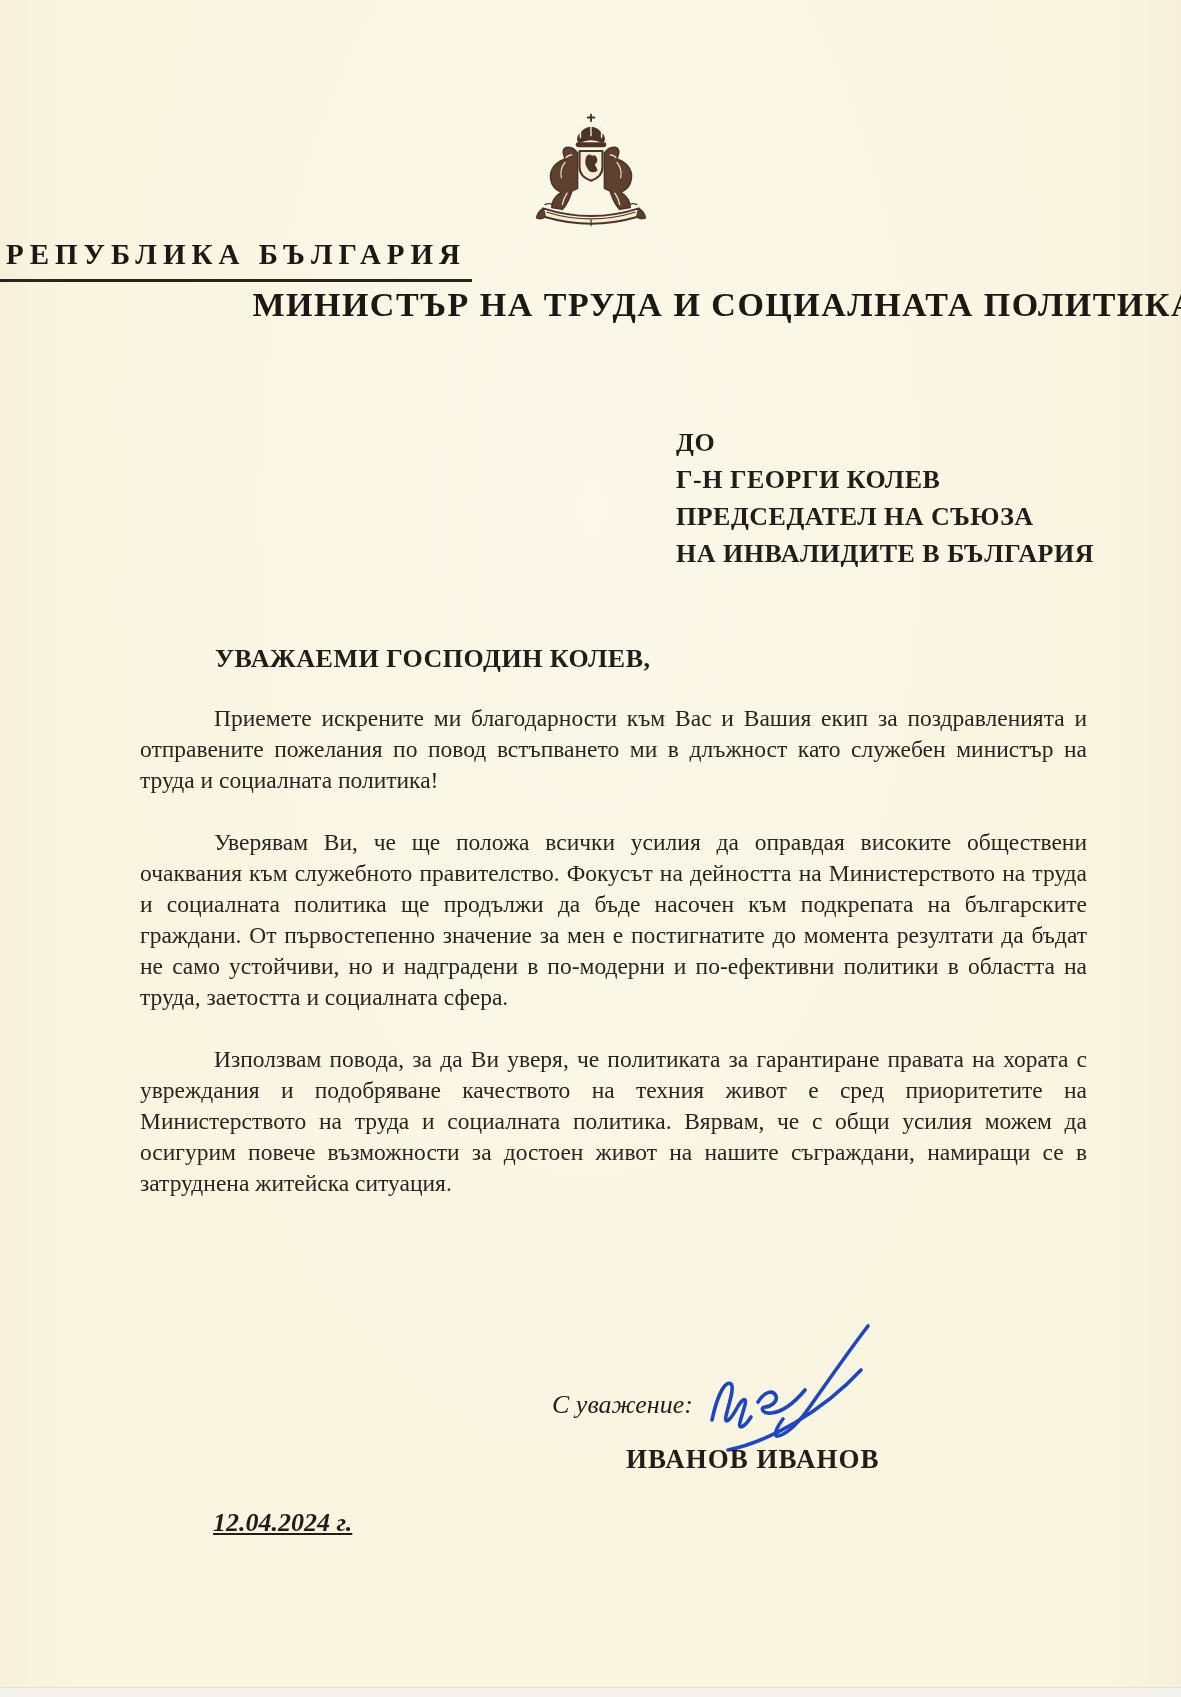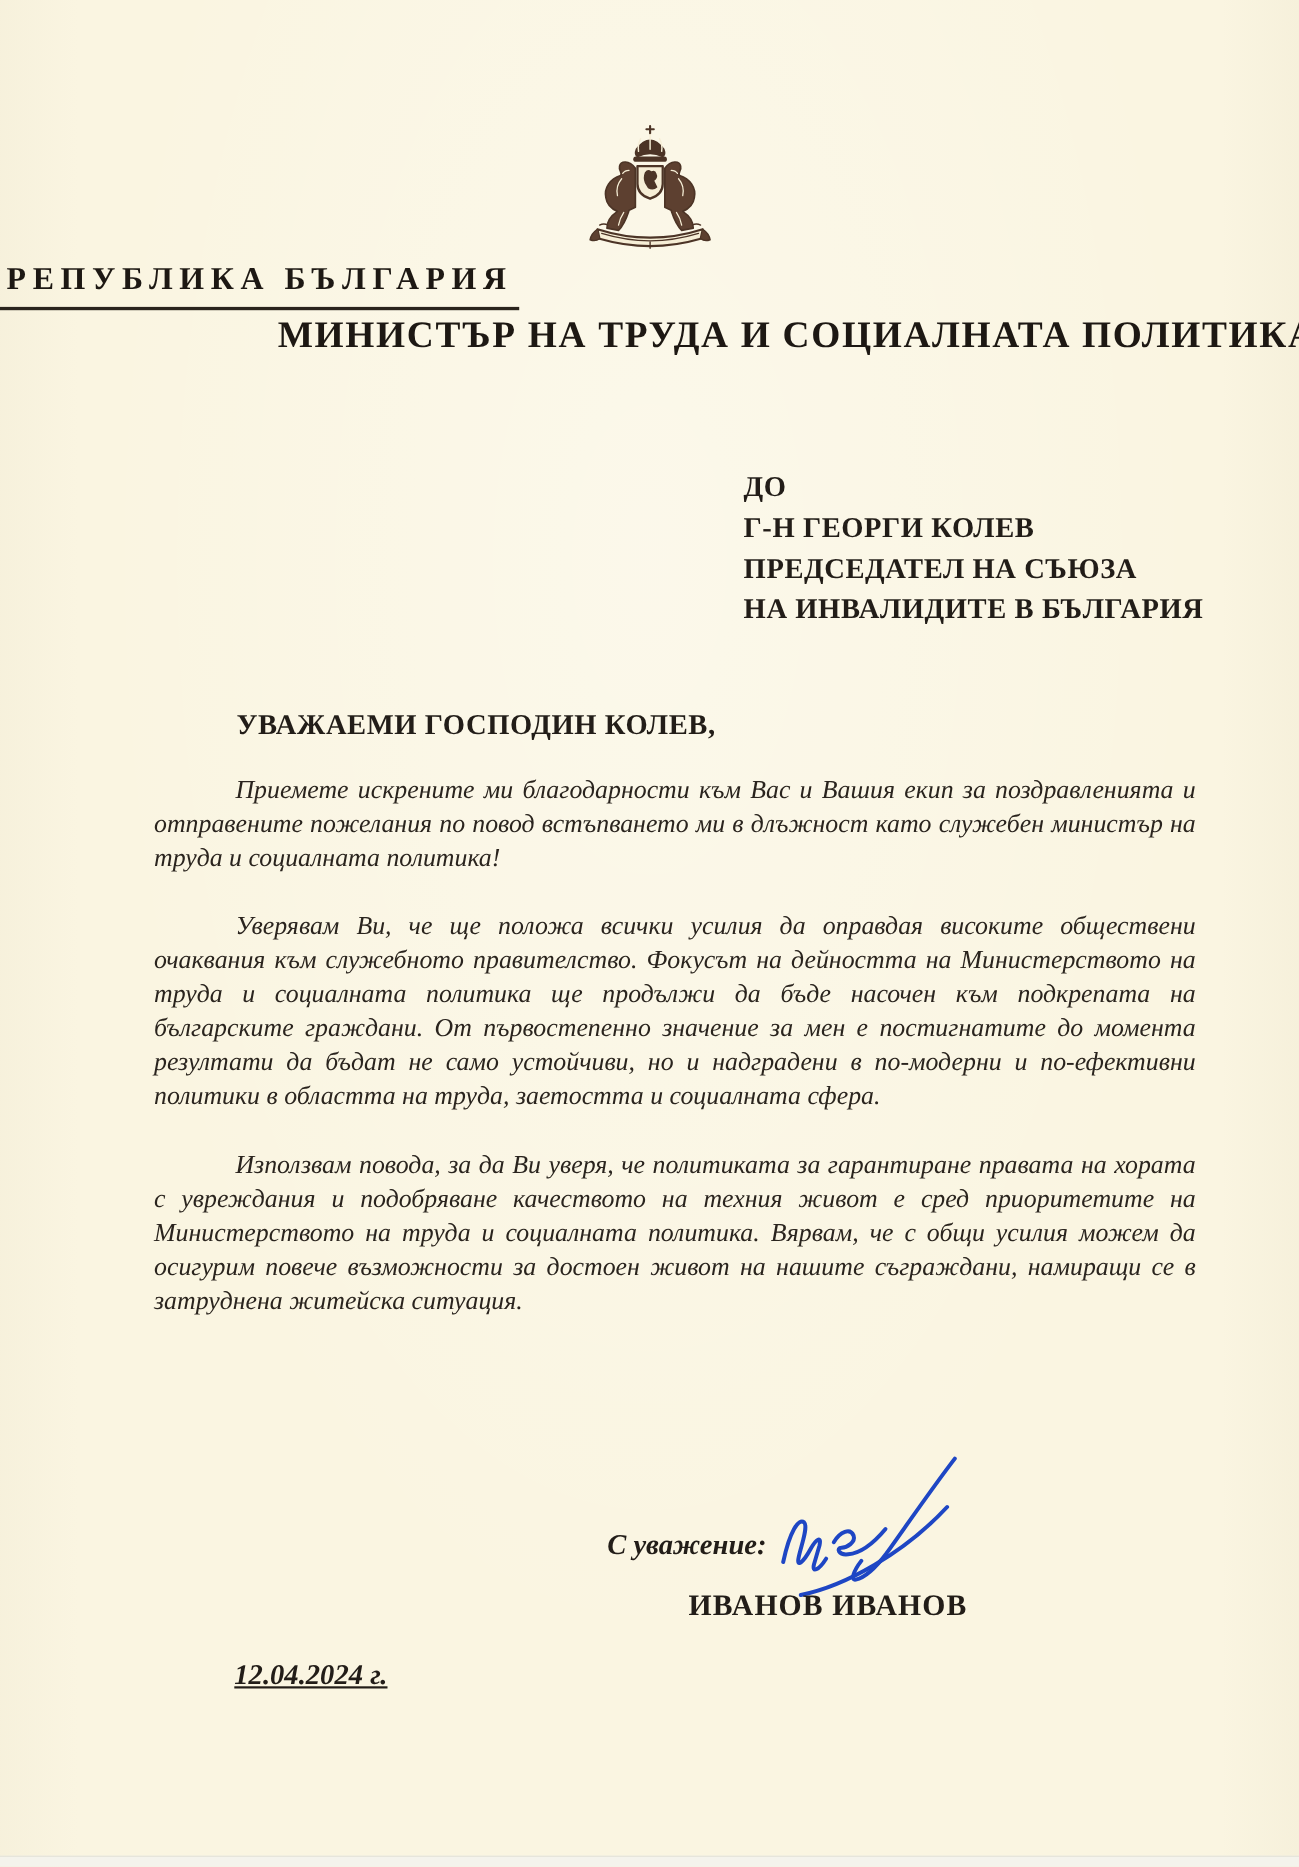--- a/index.html
+++ b/index.html
@@ -58,26 +58,26 @@
     color: #221d18;
   }
 
   
   .body-text {
     position: absolute; left: 140px; top: 703px; width: 947px;
     font-size: 23.5px; line-height: 31px;
     color: #2a241e;
     text-align: justify;
   }
-  .body-text p { margin: 0 0 31px 0; text-indent: 74px; font-style: italic; }
+  .body-text p { margin: 0 0 31px 0; text-indent: 74px; }
 
   
   .closing-label {
     position: absolute; left: 552px; top: 1390px;
-    font-size: 26px; font-weight: bold; font-style: italic;
+    font-size: 26px; font-weight: normal; font-style: italic;
     color: #221d18;
   }
   .signature {
     position: absolute; left: 698px; top: 1318px; width: 190px; height: 140px;
   }
   .signer-name {
     position: absolute; left: 626px; top: 1444px;
     font-size: 27px; font-weight: bold; letter-spacing: 1px;
     color: #221d18;
   }

